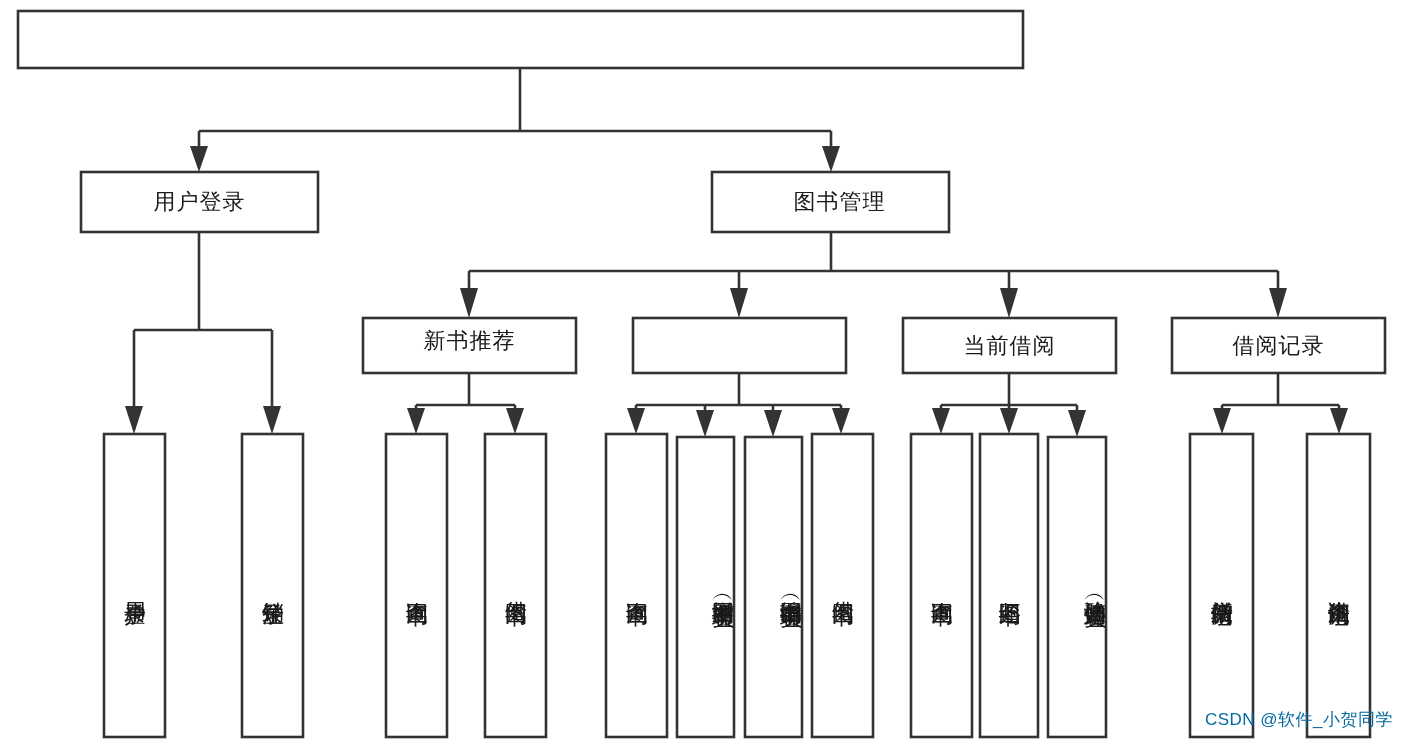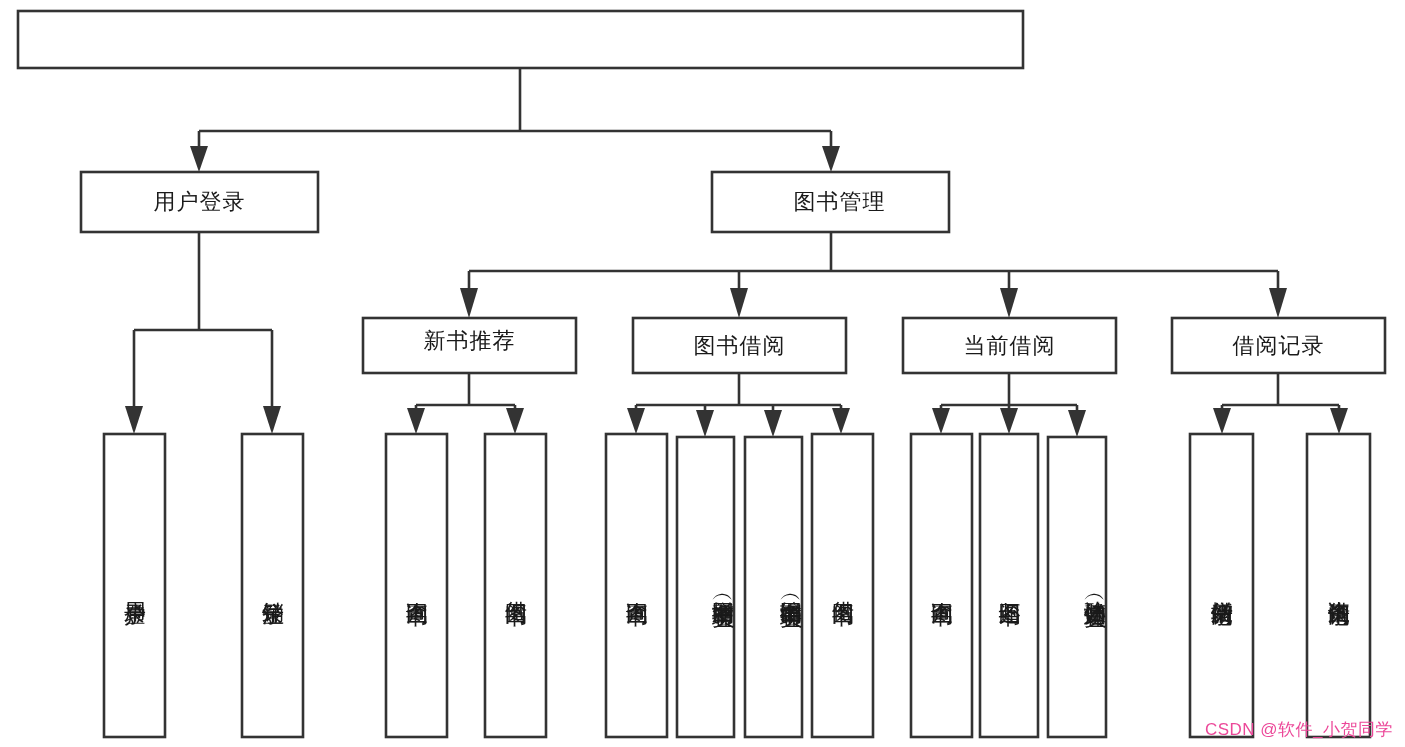--- a/index.html
+++ b/index.html
@@ -65,24 +65,24 @@
     font-family: "Liberation Sans", "DejaVu Sans", sans-serif;
     font-size: 22px;
     color: #1a1a1a;
     letter-spacing: 1px;
     white-space: nowrap;
     pointer-events: none;
   }
   #watermark {
     position: absolute;
     right: 12px;
-    bottom: 6px;
+    bottom: 16px;
     font-family: "Liberation Sans", "DejaVu Sans", sans-serif;
     font-size: 17px;
-    color: #ec4899;
+    color: #0369a1;
     letter-spacing: 0.5px;
     white-space: nowrap;
     pointer-events: none;
   }
 </style>
 </head>
 <body>
 
 <div id="diagram-root">
 
@@ -179,21 +179,20 @@
       <rect class="node-box" x="1190" y="434" width="63" height="303"></rect>
       <rect class="node-box" x="1307" y="434" width="63" height="303"></rect>
     </g>
   </svg>
 
 
   <div class="htext-wrap" style="left:81px; top:172px; width:237px; height:60px;">用户登录</div>
   <div class="htext-wrap" style="left:712px; top:172px; width:255px; height:60px;">图书管理</div>
 
   <div class="htext-wrap" style="left:363px; top:318px; width:213px; height:45px;text-align:center;">新书推荐</div>
-  <div class="htext-wrap" style="left:633px; top:318px; width:213px; height:55px;">图书借阅</div>
   <div class="htext-wrap" style="left:1172px; top:318px; width:213px; height:55px;">借阅记录</div>
   <div class="htext-wrap" style="left:903px; top:318px; width:213px; height:55px;">当前借阅</div>
 
   <div class="vtext-wrap" style="left:104px; top:434px; width:61px; height:303px;">用户登录</div>
   <div class="vtext-wrap" style="left:242px; top:434px; width:61px; height:303px;">注销登录</div>
 
   <div class="vtext-wrap" style="left:386px; top:434px; width:61px; height:303px;">查询图书</div>
   <div class="vtext-wrap" style="left:485px; top:434px; width:61px; height:303px;">借阅图书</div>
 
   <div class="vtext-wrap" style="left:606px; top:434px; width:61px; height:303px;">查询图书</div>

